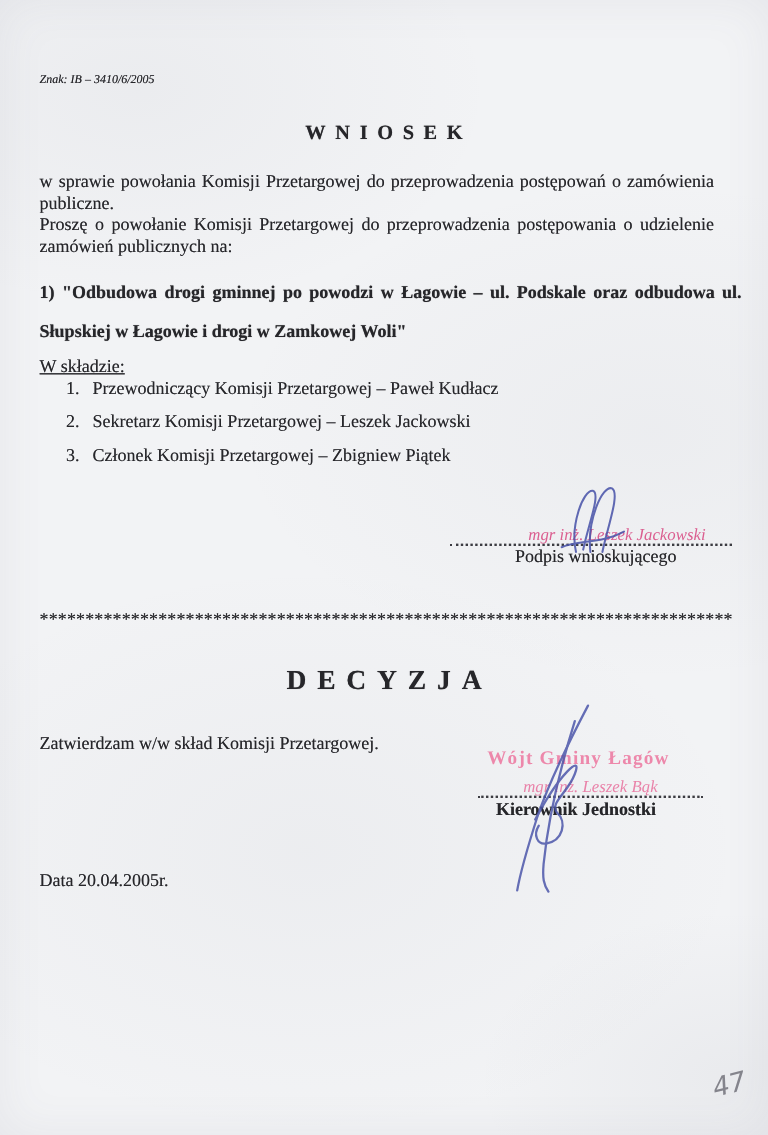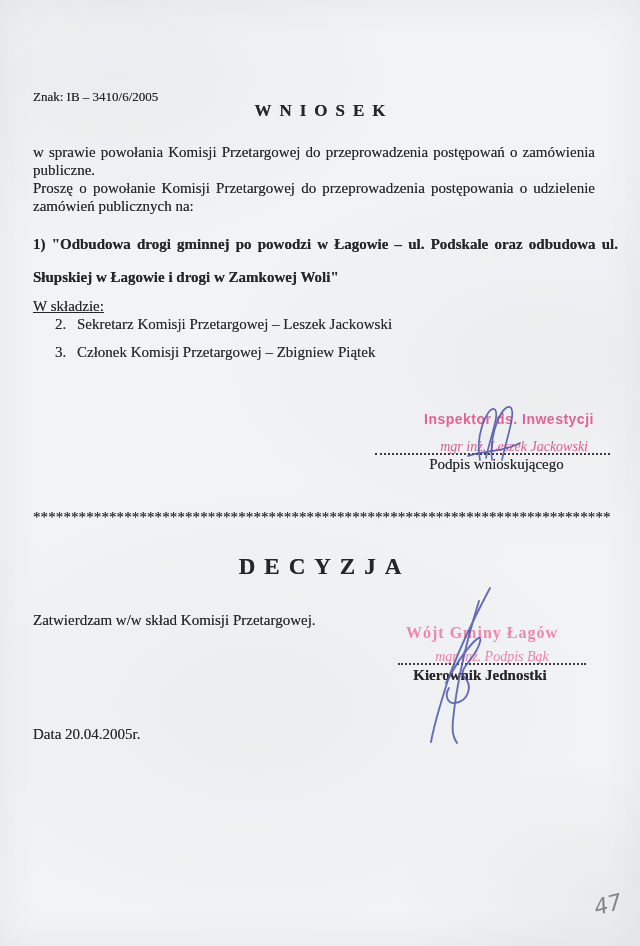--- a/index.html
+++ b/index.html
@@ -20,21 +20,21 @@
       #f2f3f5;
     box-shadow: inset 0 0 40px rgba(90,95,110,0.08);
   }
   .abs { position: absolute; }
   .body-text {
     font-size: 15px;
     line-height: 18px;
     text-align: justify;
     text-shadow: 0 0 0.5px rgba(20,20,25,0.55);
   }
-  .znak { left: 33px; top: 88px; font-size: 13px; }
+  .znak { left: 33px; top: 58px; font-size: 10px; font-style: italic; }
   .doc-title {
     left: 0; width: 640px; text-align: center;
     font-weight: bold; text-shadow: 0 0 0.6px rgba(0,0,0,0.6);
   }
   .title-wniosek { top: 101px; font-size: 17px; letter-spacing: 8px; text-indent: 8px; }
   .title-decyzja { top: 554px; font-size: 23px; letter-spacing: 9px; text-indent: 9px; }
   .intro-block { left: 33px; top: 143px; width: 562px; }
   .intro-block p { margin: 0; }
   .subject {
     left: 33px; top: 228px; width: 585px;
@@ -97,28 +97,30 @@
     <p>w sprawie powołania Komisji Przetargowej do przeprowadzenia postępowań o zamówienia publiczne.</p>
     <p>Proszę o powołanie Komisji Przetargowej do przeprowadzenia postępowania o udzielenie zamówień publicznych na:</p>
   </div>
 
   <div class="abs subject">1) "Odbudowa drogi gminnej po powodzi w Łagowie – ul. Podskale oraz odbudowa ul. Słupskiej w Łagowie i drogi w Zamkowej Woli"</div>
 
   <div class="abs sklad-label body-text">W składzie:</div>
 
   <div class="abs members">
     <div class="member-row">
+      <span class="member-num">1.</span><span>Przewodniczący Komisji Przetargowej – Paweł Kudłacz</span>
+    </div>
+    <div class="member-row">
       <span class="member-num">2.</span><span>Sekretarz Komisji Przetargowej – Leszek Jackowski</span>
     </div>
     <div class="member-row">
       <span class="member-num">3.</span><span>Członek Komisji Przetargowej – Zbigniew Piątek</span>
     </div>
   </div>
 
-  <div class="abs stamp-title-1">Inspektor ds. Inwestycji</div>
   <div class="abs stamp-name-1">mgr inż. Leszek Jackowski</div>
   <div class="abs dotline-1"></div>
   <div class="abs caption-1">Podpis wnioskującego</div>
   <div class="abs sig-1">
     <svg width="74" height="68" viewBox="0 0 74 68">
       <g fill="none" stroke="#4c56aa" stroke-width="1.7" stroke-linecap="round" opacity="0.88">
         <path d="M20,62 C15,40 26,10 34,11 C41,13 30,40 26,60"></path>
         <path d="M32,62 C29,36 42,6 50,9 C57,13 46,42 42,62"></path>
         <path d="M8,58 C22,52 42,55 60,45"></path>
       </g>
@@ -126,21 +128,21 @@
   </div>
 
 
   <div class="abs separator">****************************************************************************</div>
 
   <div class="abs doc-title title-decyzja">DECYZJA</div>
 
   <div class="abs statement body-text">Zatwierdzam w/w skład Komisji Przetargowej.</div>
 
   <div class="abs stamp-title-2">Wójt Gminy Łagów</div>
-  <div class="abs stamp-name-2">mgr inż. Podpis Bąk</div>
+  <div class="abs stamp-name-2">mgr inż. Leszek Bąk</div>
   <div class="abs dotline-2"></div>
   <div class="abs caption-2">Kierownik Jednostki</div>
   <div class="abs sig-2">
     <svg width="95" height="160" viewBox="0 0 95 160">
       <g fill="none" stroke="#4c56aa" stroke-width="1.9" stroke-linecap="round" opacity="0.85">
         <path d="M72,3 C62,22 42,60 30,95 C22,120 16,140 13,157"></path>
         <path d="M28,98 C48,60 68,42 61,60 C55,76 40,84 46,92 C55,100 51,116 37,118 C30,119 26,111 31,103"></path>
         <path d="M61,16 C51,48 39,95 35,135 C34,147 35,152 39,158"></path>
       </g>
     </svg>

